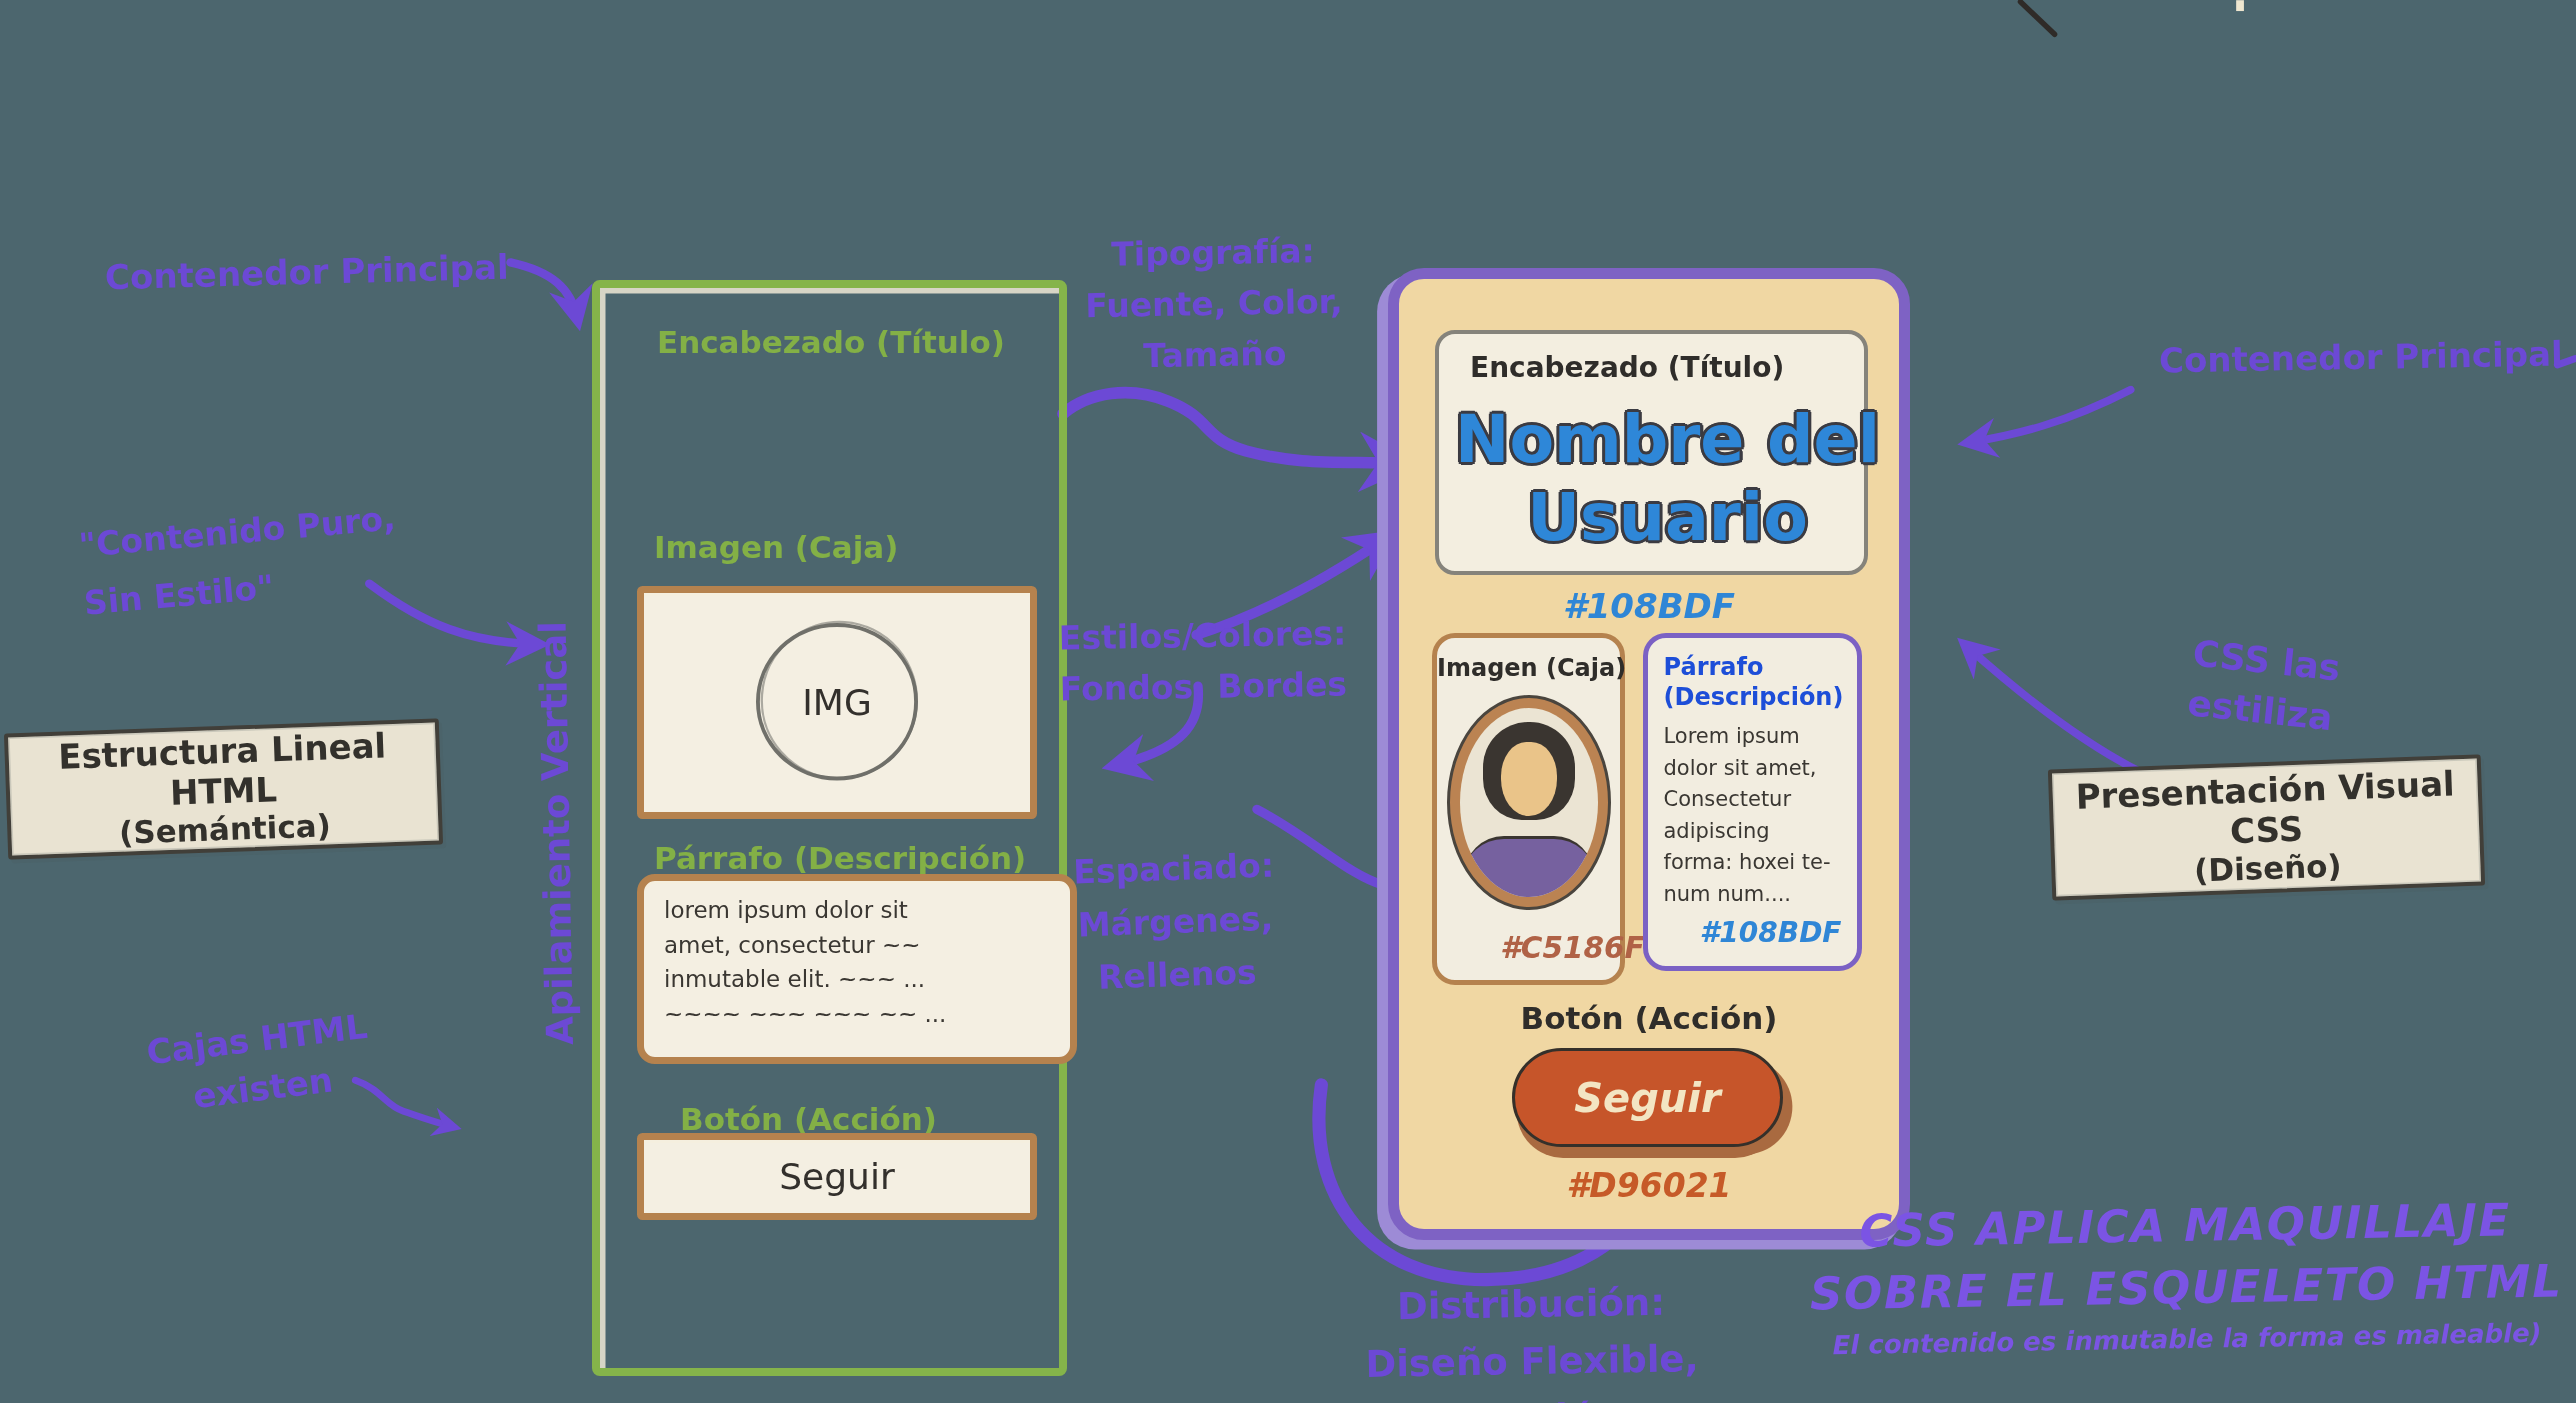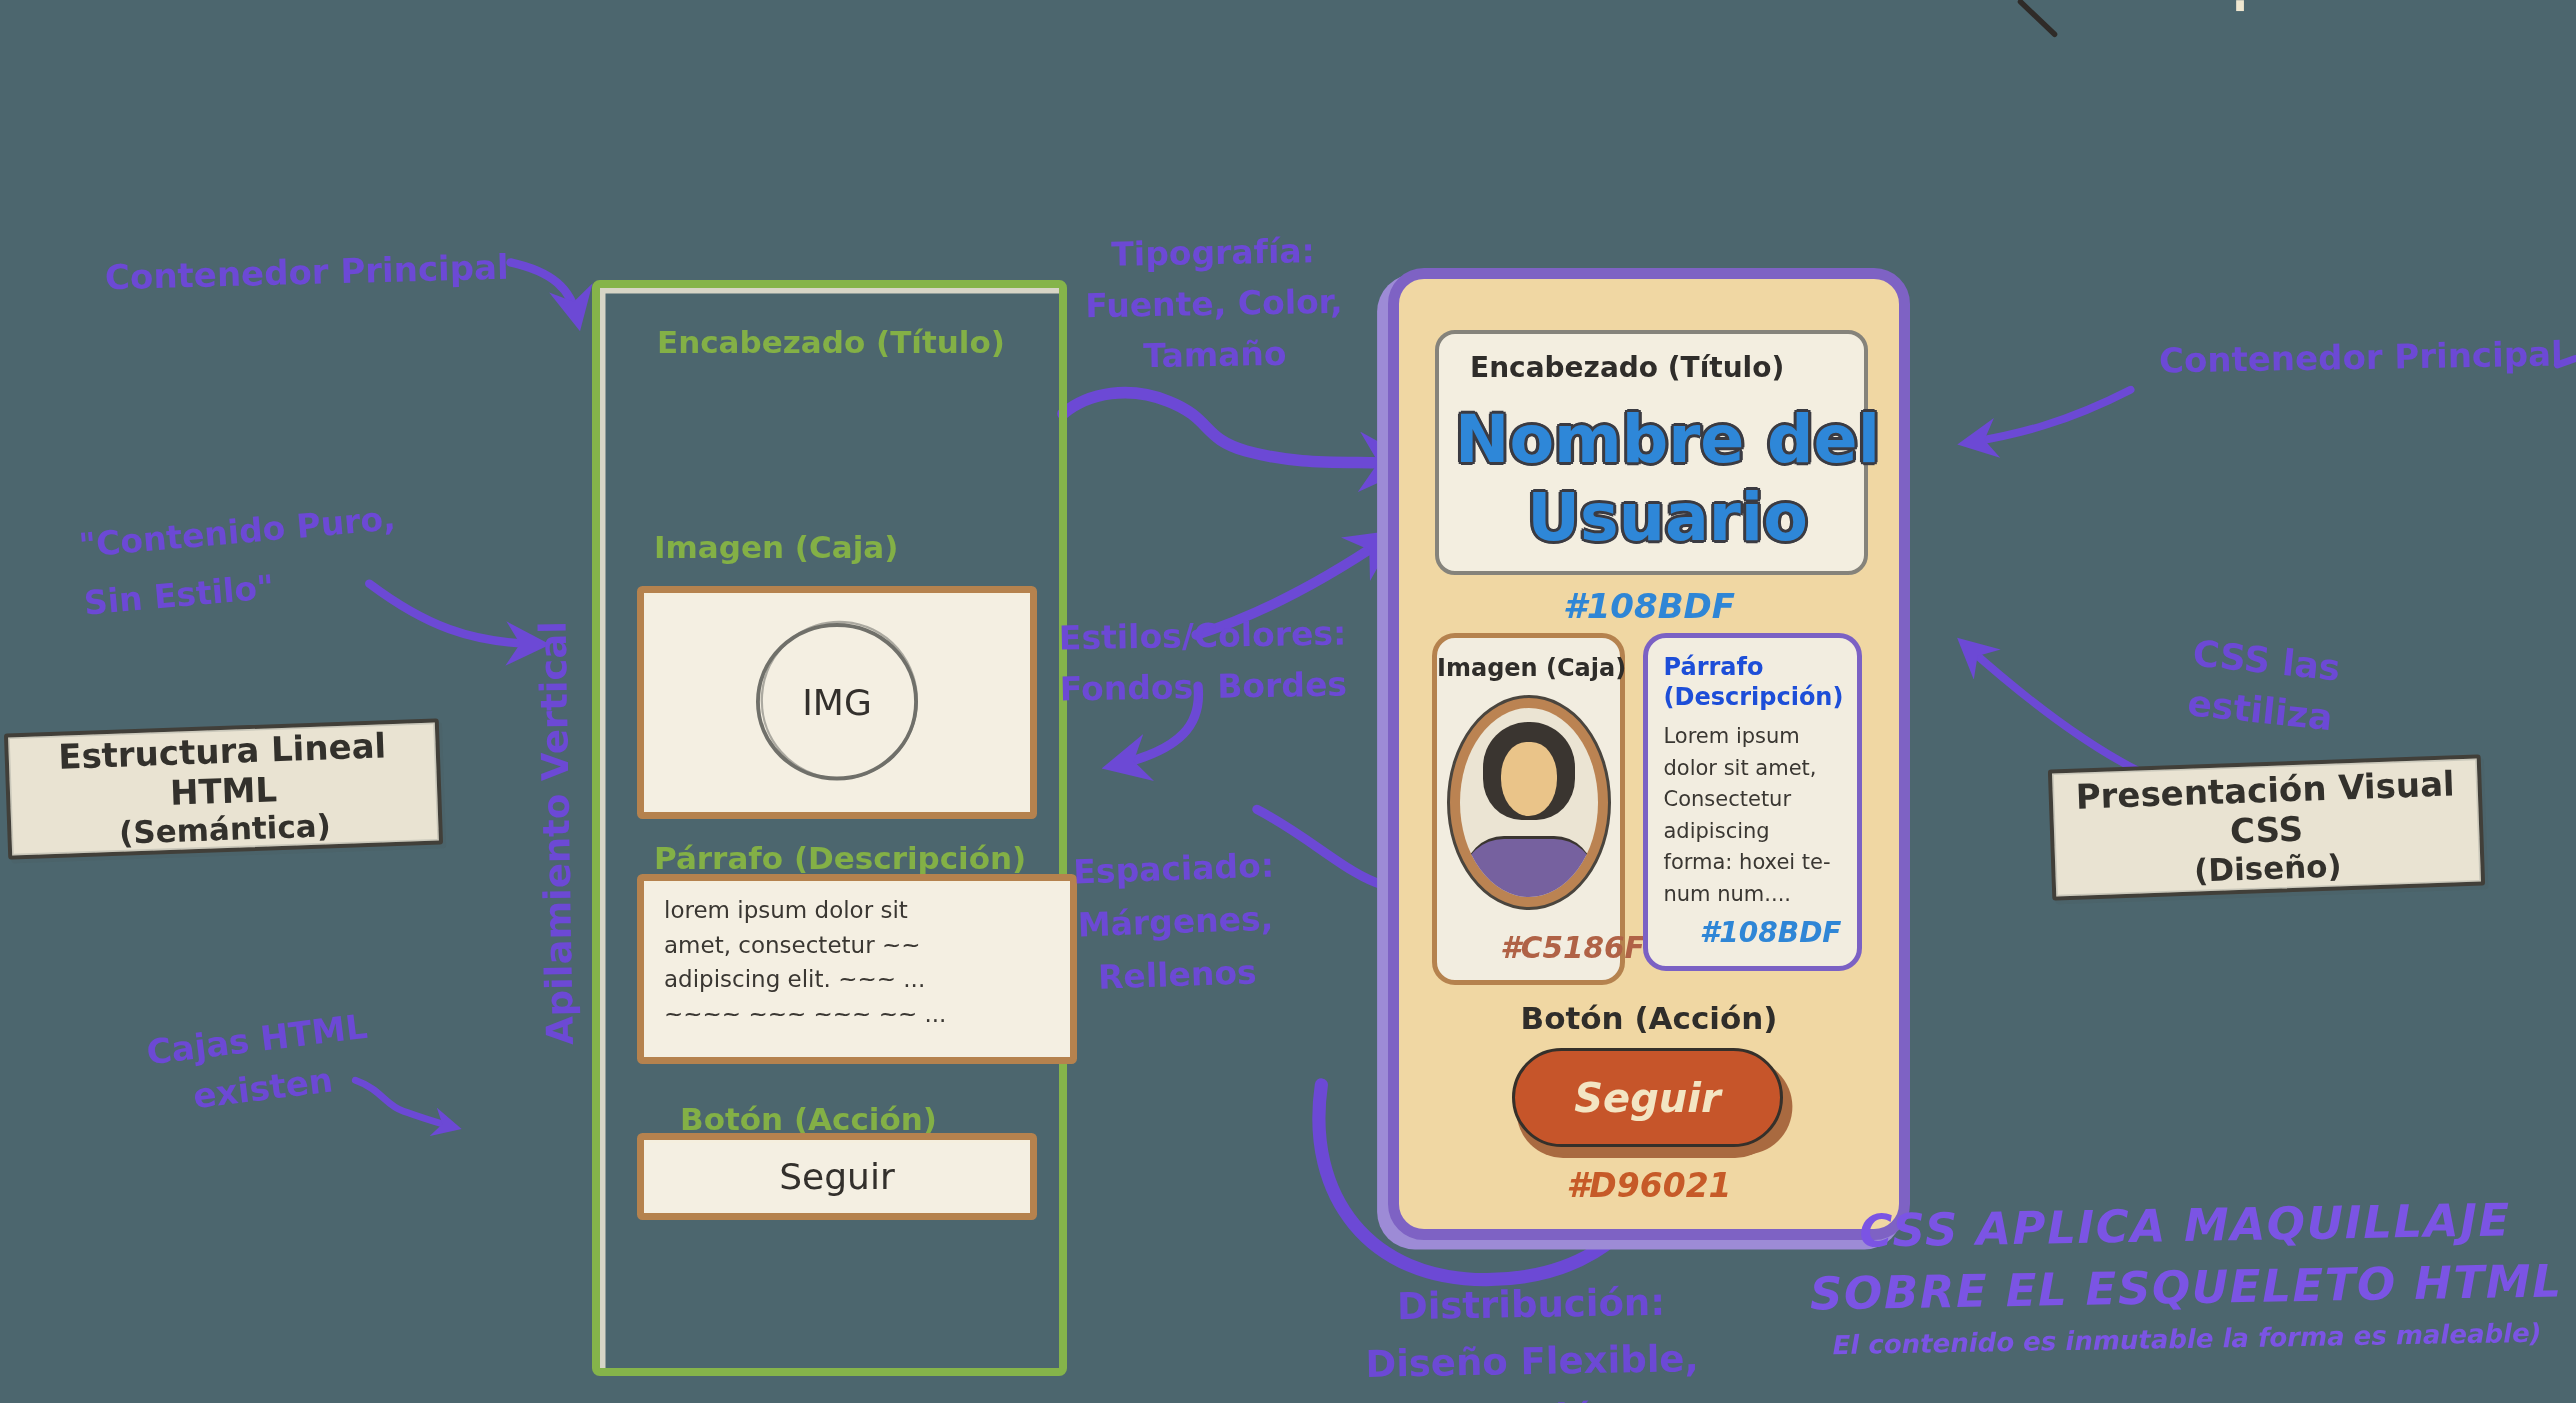--- a/index.html
+++ b/index.html
@@ -39,21 +39,21 @@
     box-shadow:inset 7.8px 7.8px 0 -2.3px rgba(240,233,214,.85);
   }
   .g-label{position:absolute;color:#83b046;font-weight:bold;font-size:31px;white-space:nowrap;}
   .sketch-box{
     position:absolute;background:#f4efe2;border:7px solid #b5824e;border-radius:5.4px;
     box-shadow:inset 0 3.1px 0 rgba(245,238,220,.55);
     color:#33302c;display:flex;align-items:center;justify-content:center;
   }
   .box-name{left:37px;top:78px;width:386px;height:98px;font-size:34px;}
   .box-img{left:37px;top:298px;width:386px;height:219px;}
-  .box-para{left:37px;top:586px;width:386px;height:151px;display:block;padding:12.4px 20px;font-size:23px;line-height:1.5;color:#3a3732;}
+  .box-para{left:37px;top:586px;width:386px;height:151px;display:block;padding:12.4px 20px;font-size:23px;line-height:1.5;color:#3a3732;border-radius:18px;}
   .box-btn{left:37px;top:845px;width:386px;height:73px;font-size:36px;}
   .img-circle-txt{position:absolute;left:0;top:0;width:100%;height:100%;display:flex;align-items:center;justify-content:center;font-size:36px;color:#33302c;}
   
   .css-card{
     left:1388px;top:268px;width:500px;height:950px;
     background:#f0d7a3;border:11px solid #7e62c4;border-radius:36px;
     box-shadow:-9.3px 7.8px 0 1.6px #9d8bd6;
   }
   .card-header{
     position:absolute;left:36px;top:51px;width:425px;height:237px;
@@ -166,21 +166,21 @@
       <ellipse cx="249" cy="140" rx="102" ry="99" fill="none" stroke="#70706a" stroke-width="5"></ellipse>
       <ellipse cx="252" cy="138" rx="100" ry="101" fill="none" stroke="#70706a" stroke-width="3" opacity="0.55" transform="rotate(4 252 138)"></ellipse>
     </svg>
     <div class="img-circle-txt">IMG</div>
   </div>
 
   <div class="g-label" style="left:54px;top:552px;">Párrafo (Descripción)</div>
   <div class="sketch-box box-para">
     <div>lorem ipsum dolor sit</div>
     <div>amet, consectetur ~~</div>
-    <div>adipiscing elit. ~~~ ...</div>
+    <div>inmutable elit. ~~~ ...</div>
     <div>~~~~ ~~~ ~~~ ~~ ...</div>
   </div>
 
   <div class="g-label" style="left:80px;top:813px;">Botón (Acción)</div>
   <div class="sketch-box box-btn">
     <span>Seguir</span>
   </div>
 </div>
 
 <div class="abs ann ann-tipografia">

